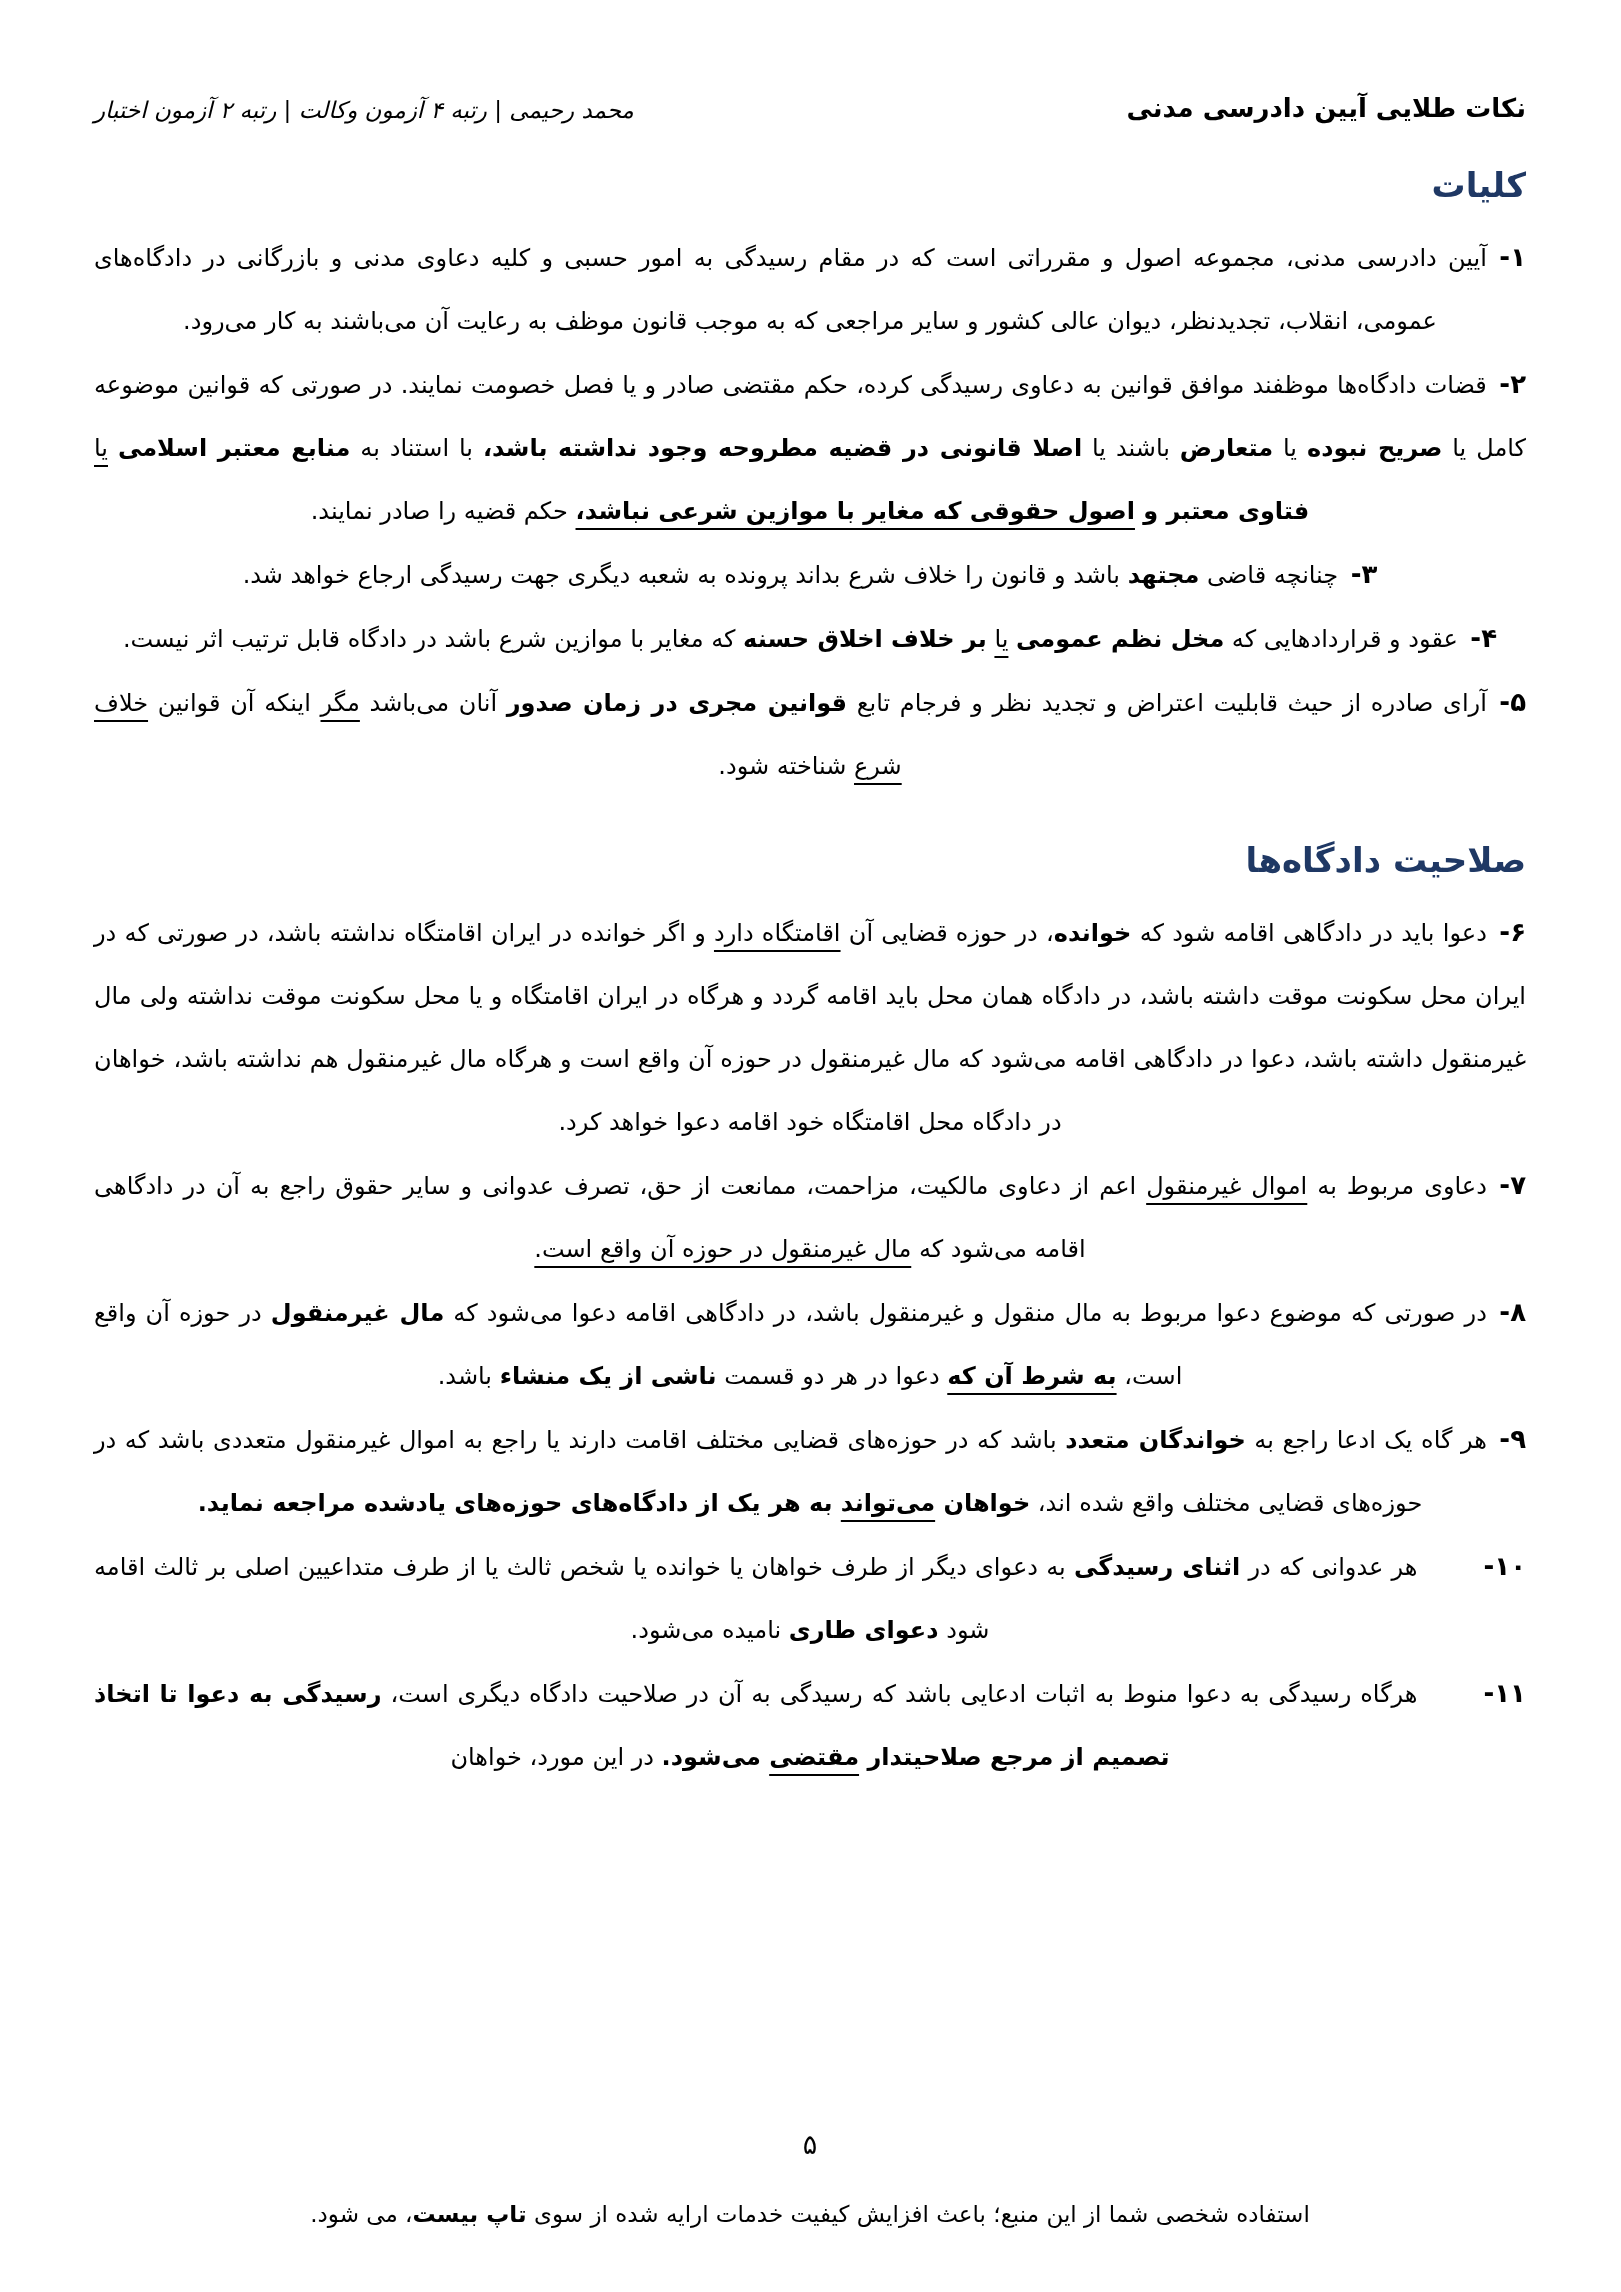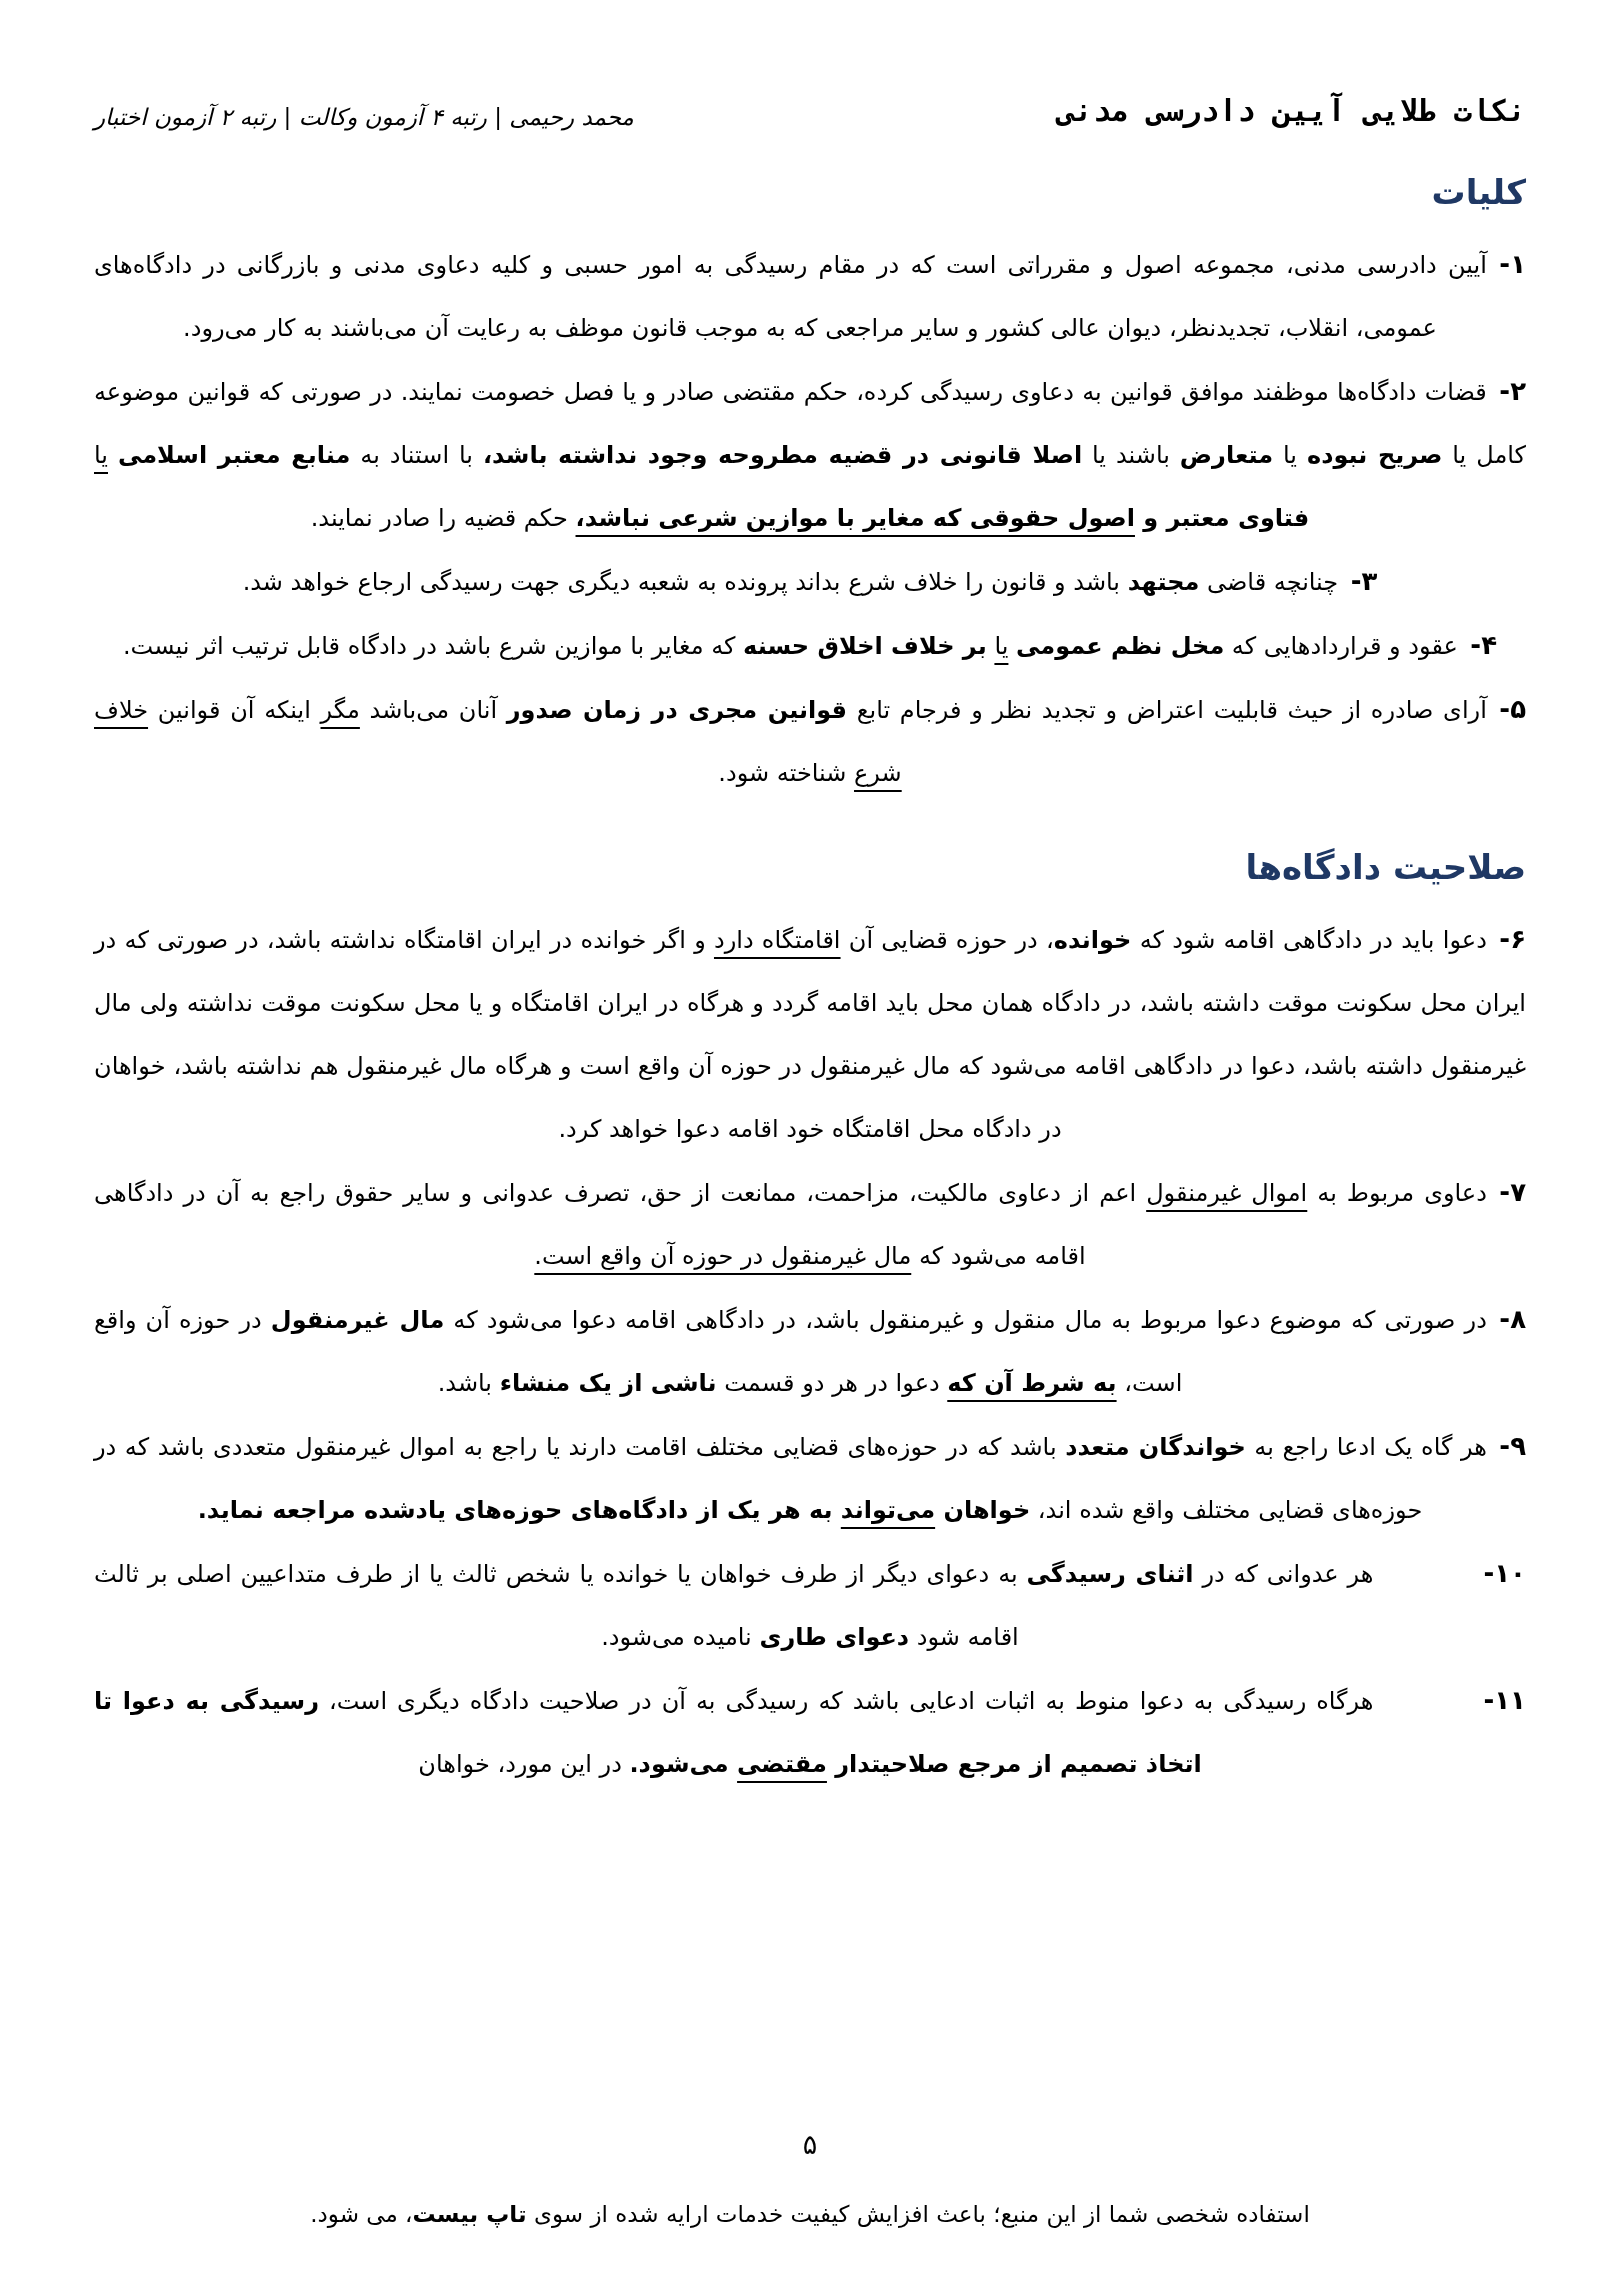--- a/index.html
+++ b/index.html
@@ -12,40 +12,40 @@
     font-family:"DejaVu Sans", sans-serif;
     color:#000000;
     overflow:hidden;
   }
   .header{
     display:flex;
     justify-content:space-between;
     align-items:flex-end;
     padding:93px 95px 0 95px;
   }
-  .header-title{font-size:30px;font-weight:bold;white-space:nowrap;font-family:Liberation Mono, monospace;}
+  .header-title{font-size:26px;font-weight:bold;white-space:nowrap;}
   .header-author{font-size:23px;white-space:nowrap;font-style:italic;}
   .content{padding:0 95px;}
   .section-heading{
     color:var(--heading-color,#1f3864);
     font-weight:bold;
     font-size:34px;
     line-height:1.25;
     margin:41px 0 19.7px 0;
     text-align:right;
   }
   .item{
     margin:0;
     font-size:24px;
     line-height:63px;
     text-align:justify;
     text-align-last:center;
   }
   .item-number{font-weight:bold;font-size:26px;margin-left:12.5px;}
-  .tab-num .item-number{margin-left:110px;}
+  .tab-num .item-number{margin-left:66px;}
   .b{font-weight:bold;}
   .u{text-decoration:underline;text-decoration-thickness:2.2px;text-underline-offset:9px;}
   .page-number{
     position:absolute;bottom:133px;left:0;right:0;
     text-align:center;font-size:27px;
   }
   .footer-note{
     position:absolute;bottom:66px;left:0;right:0;
     text-align:center;font-size:23px;
   }

